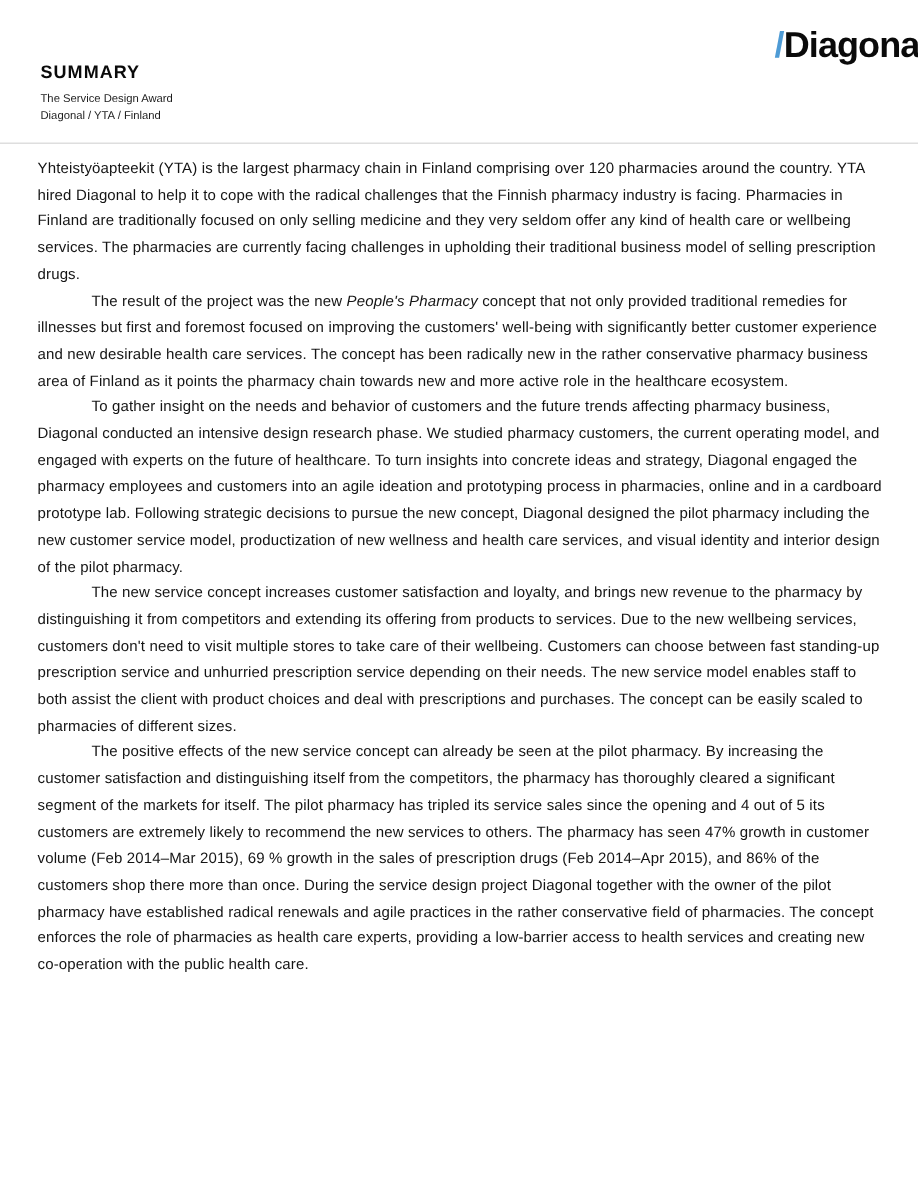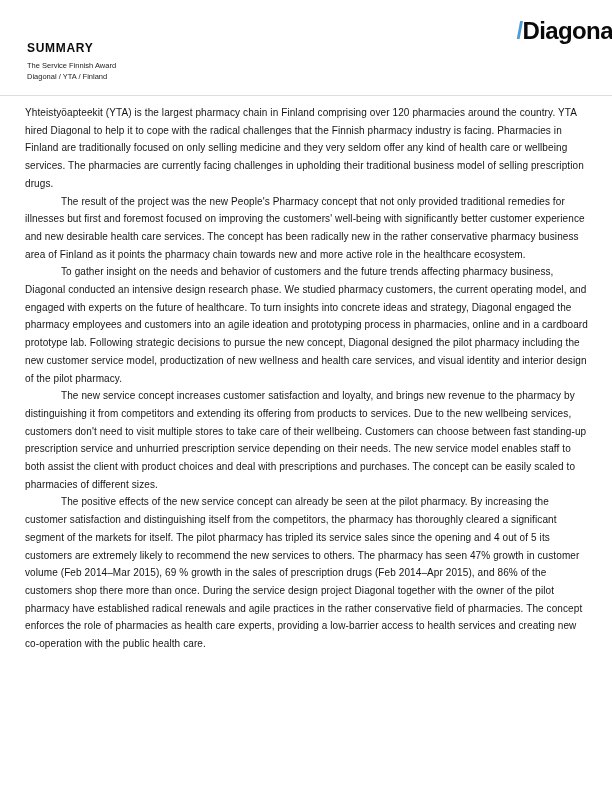--- a/index.html
+++ b/index.html
@@ -55,31 +55,31 @@
     left: 25px;
     top: 104px;
     width: 563px;
     font-size: 10px;
     line-height: 17.7px;
     letter-spacing: 0.1px;
     color: #141414;
   }
   .para { margin: 0; }
   .para.indent { text-indent: 36px; }
-  .italic { }
+  .italic { font-style: italic; }
 </style>
 </head>
 <body>
 
 <div class="page">
 
   <div class="header-title">SUMMARY</div>
 
   <div class="header-sub">
-    <span>The Service Finnish Award</span>
+    <span>The Service Design Award</span>
     <span>Diagonal / YTA / Finland</span>
   </div>
 
   <div class="logo">
     <span class="slash" style="color: rgb(78, 155, 213);">/</span><span>Diagonal</span>
   </div>
 
   <div class="rule"></div>
 
   <div class="body-text">

